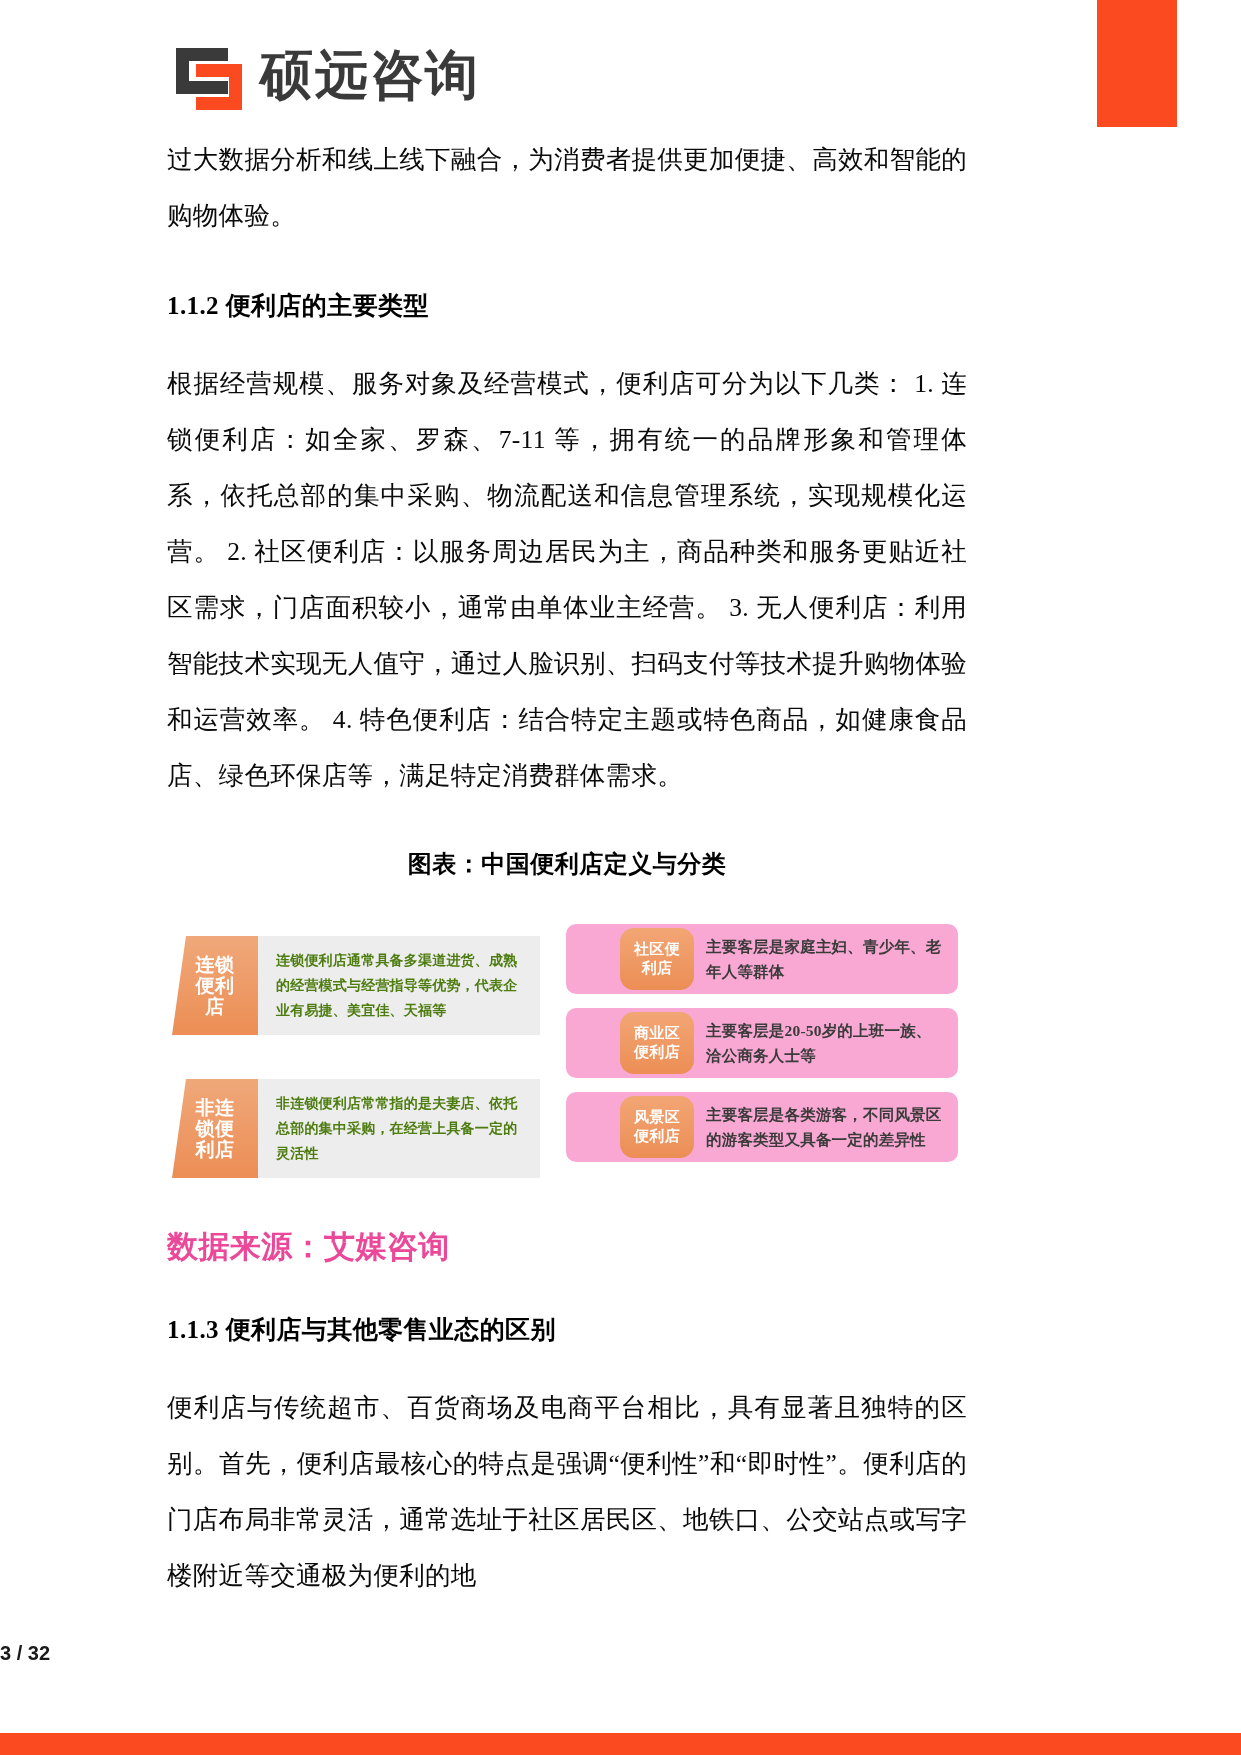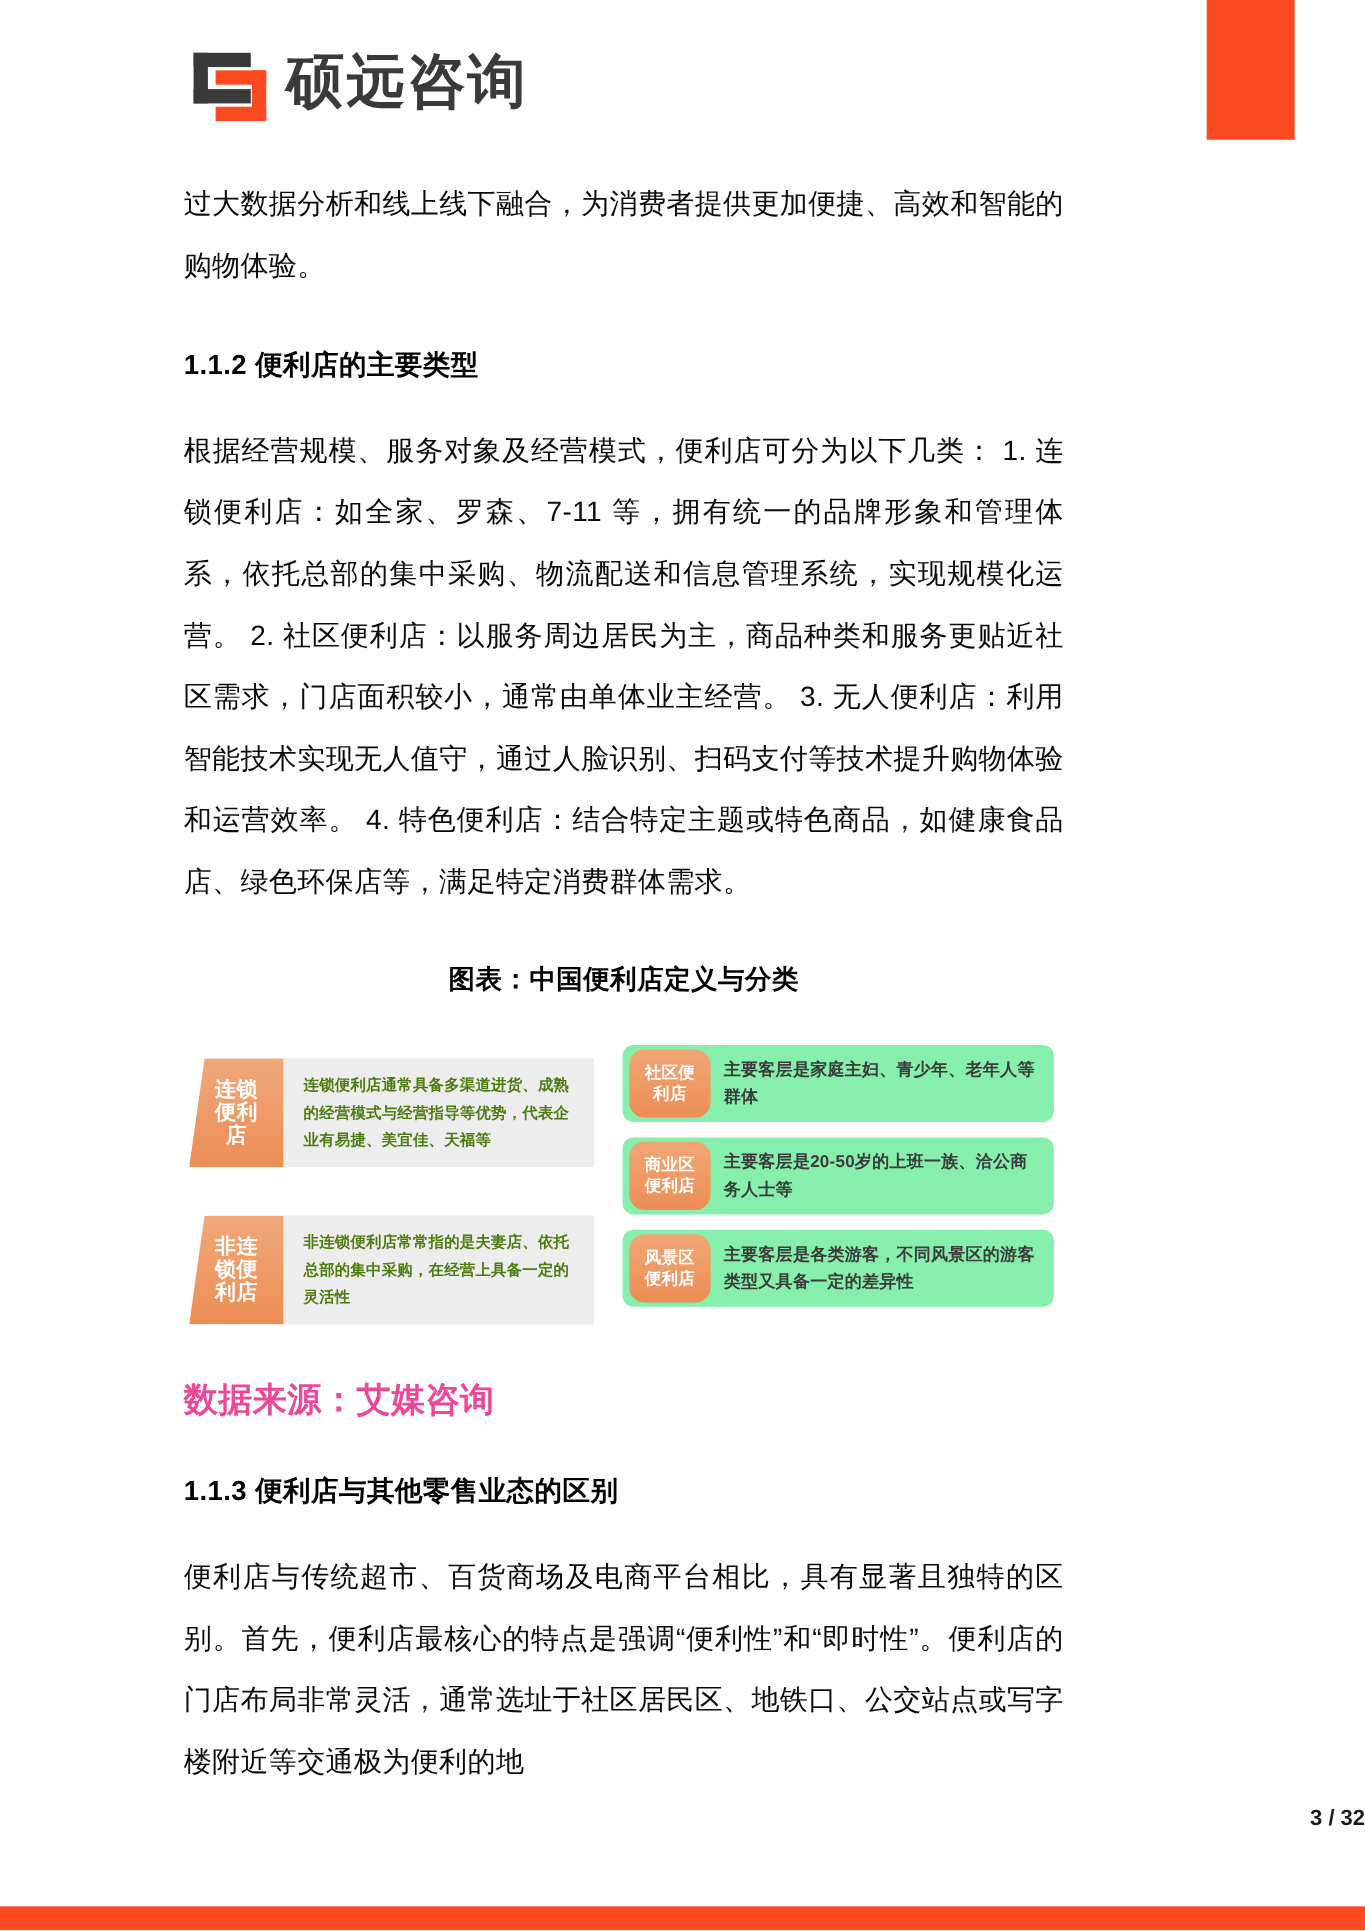--- a/index.html
+++ b/index.html
@@ -88,22 +88,23 @@
     letter-spacing: 2px;
     color: #3A3A3A;
     line-height: 1;
     white-space: nowrap;
   }
 
   
   .content {
     position: absolute;
     left: 167px;
-    top: 158px;
+    top: 132px;
     width: 800px;
+    font-family: Liberation Serif, serif;
   }
   .para {
     font-size: 25.5px;
     line-height: 56px;
     color: #0a0a0a;
     text-align: justify;
     text-justify: inter-character;
     margin: 0 0 14px 0;
     letter-spacing: 0.3px;
   }
@@ -201,24 +202,25 @@
     color: #4d7c0f;
     font-weight: 700;
     letter-spacing: 0.2px;
   }
 
   
   .right-row {
     position: relative;
     display: flex;
     align-items: stretch;
-    background: #86efac;
+    background: #f9a8d4;
     border-radius: 10px;
     min-height: 62px;
     overflow: visible;
+    padding-left: 48px;
   }
   .right-pill {
     position: relative;
     width: 74px;
     flex: none;
     margin: 4px 10px 4px 6px;
     background: linear-gradient(180deg, #F2A675 0%, #EC8E55 100%);
     border-radius: 14px;
     display: flex;
     align-items: center;
@@ -249,21 +251,21 @@
     font-weight: 700;
     letter-spacing: 0.2px;
   }
 
   
   .page-number {
     position: absolute;
     left: 0;
     right: 0;
     bottom: 90px;
-    text-align: right;
+    text-align: left;
     font-size: 20px;
     font-weight: 700;
     color: #1a1a1a;
   }
   .bottom-bar {
     position: absolute;
     left: 0;
     bottom: 0;
     width: 1241px;
     height: 22px;

